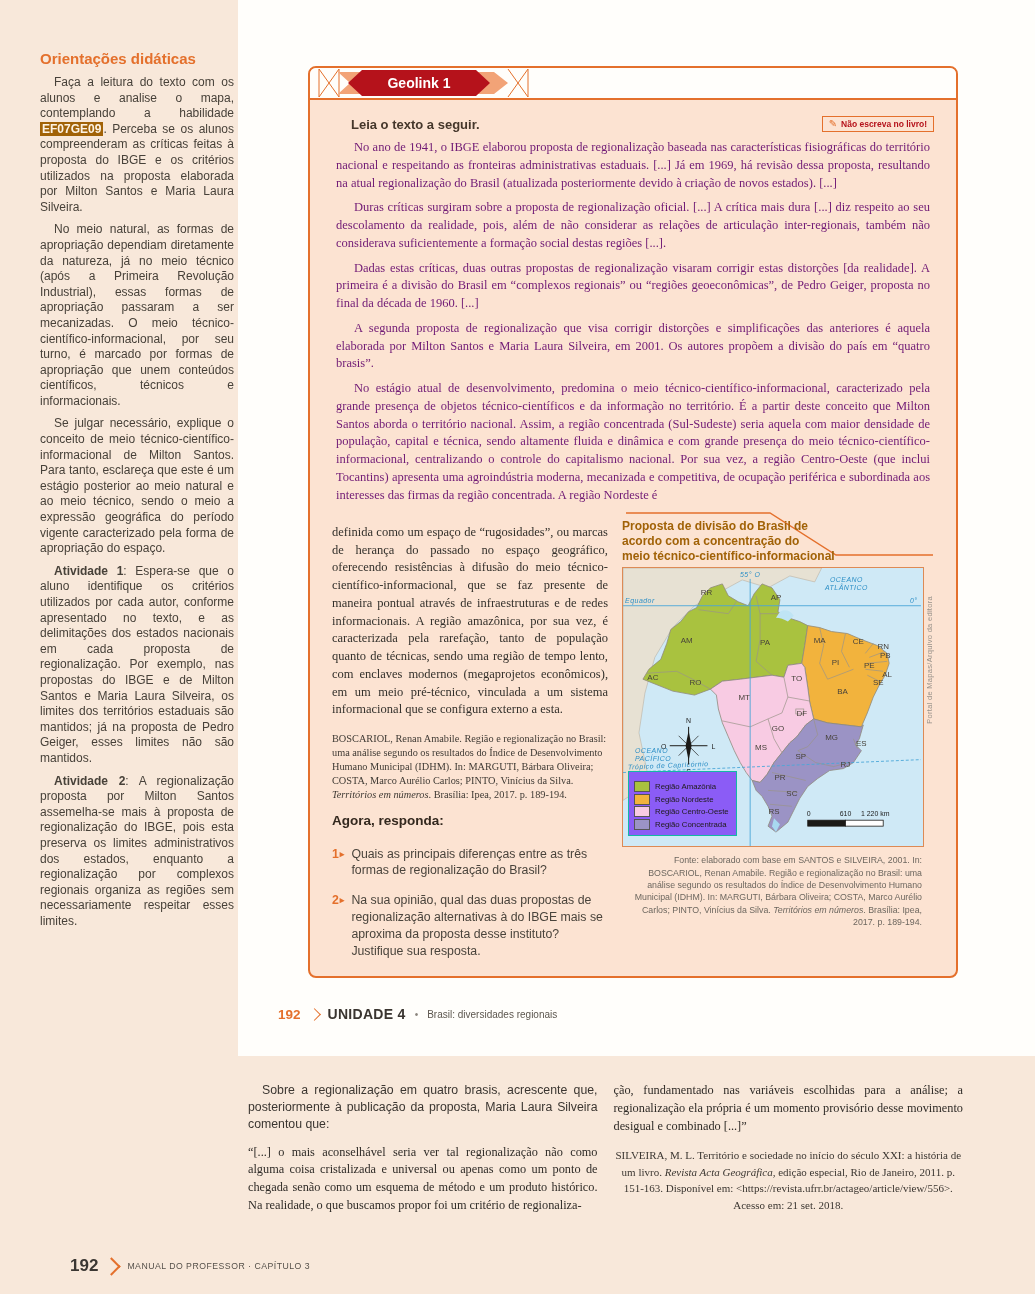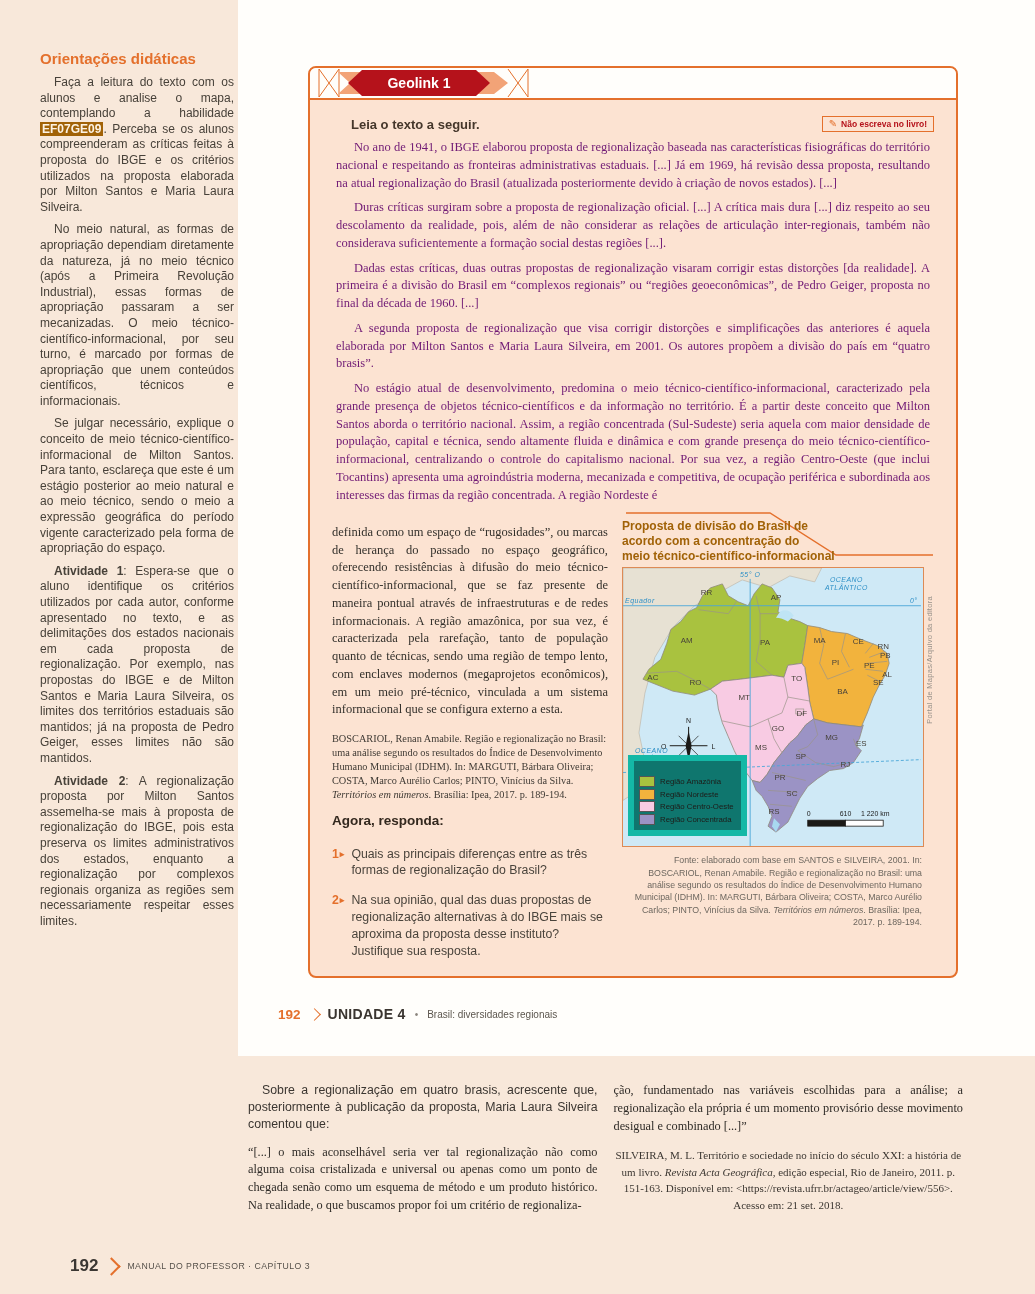--- a/index.html
+++ b/index.html
@@ -44,22 +44,22 @@
   .qnum{color:#e4702c;font-weight:bold;flex:none;}
   .qnum::after{content:"▸";font-size:9px;margin-left:1px;position:relative;top:-1px;}
 
   
   .map-title-wrap{position:relative;min-height:52px;}
   .callout{position:absolute;top:0;left:0;z-index:0;}
   .map-title{position:relative;z-index:1;color:#a16207;font-weight:bold;font-size:12px;
              line-height:1.22;padding-top:8px;}
   .map-frame{width:300px;border:1px solid #dd8a55;position:relative;margin-top:4px;background:#cfe9f6;}
   .map-frame svg{display:block;}
-  .legendbox{position:absolute;left:5px;bottom:10px;background:#0f766e;border:6px solid #14b8a6;
-             padding:14px 7px 4px 5px;}
+  .legendbox{position:absolute;left:5px;bottom:10px;background:#8b5cf6;border:1px solid #14b8a6;
+             padding:8px 7px 4px 5px;}
   .lg-row{display:flex;align-items:center;gap:5px;margin:1.5px 0;}
   .lg-sw{width:14px;height:9px;border:1px solid #555;flex:none;}
   .lg-lb{font-size:7.8px;color:#1e1b18;white-space:nowrap;}
   .credit{position:absolute;right:-11px;top:28px;writing-mode:vertical-rl;transform:rotate(180deg);
           font-size:7.5px;color:#98928a;letter-spacing:.3px;}
   .fonte{width:300px;margin-top:7px;font-size:8.8px;line-height:1.4;color:#6d675f;text-align:right;}
 
   
   .st{font:8px "Liberation Sans",sans-serif;fill:#46413a;text-anchor:middle;}
   .oc{font:italic 7px "Liberation Sans",sans-serif;fill:#2d8fc6;letter-spacing:.5px;}

